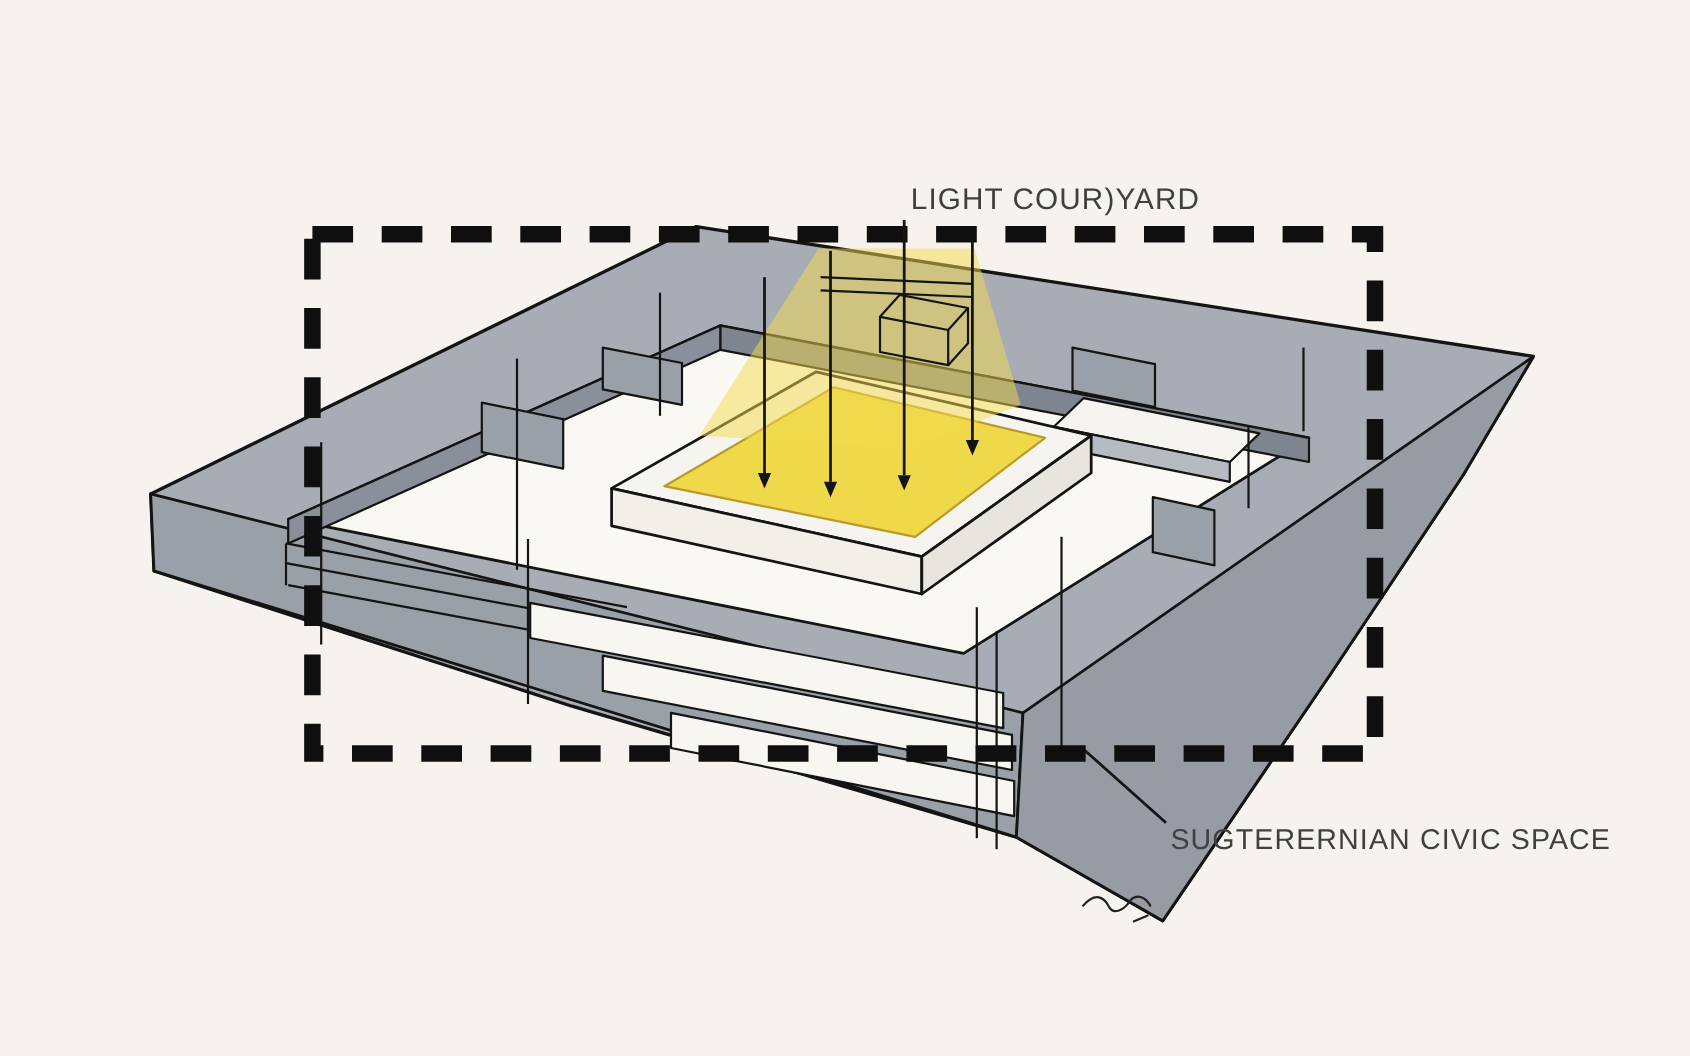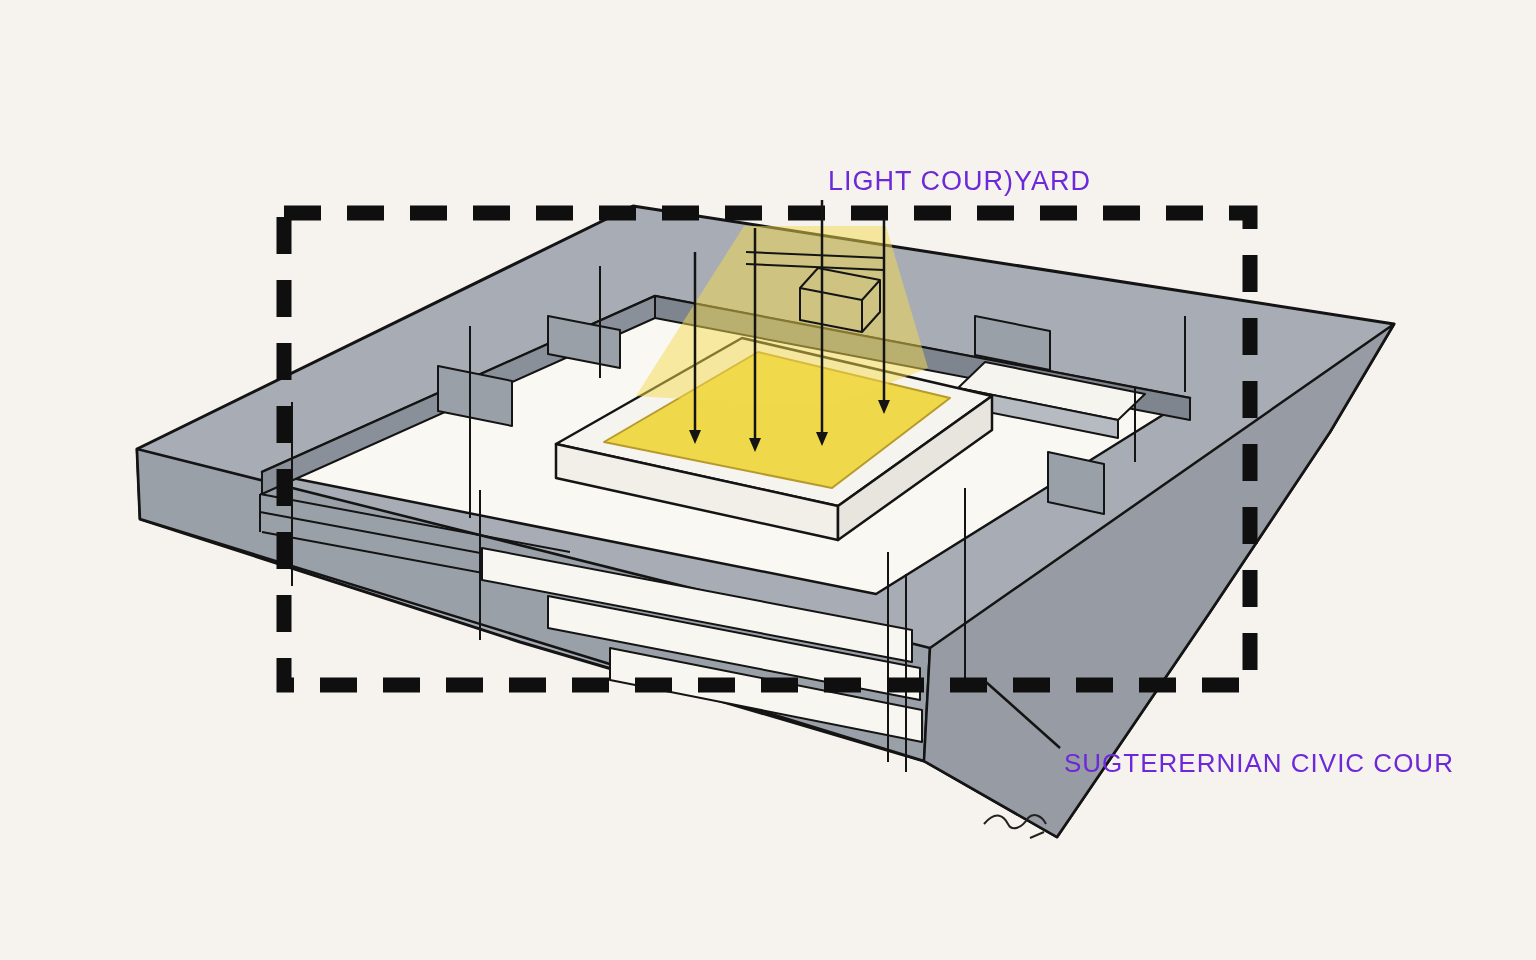--- a/index.html
+++ b/index.html
@@ -16,21 +16,21 @@
     background: #f6f3ee;
     overflow: hidden;
   }
   .canvas svg {
     position: absolute;
     left: 0;
     top: 0;
   }
   .diagram-label {
     position: absolute;
-    color: #6d28d9;
+    color: #404040;
     font-weight: 500;
     letter-spacing: 1px;
     white-space: nowrap;
     user-select: none;
   }
   .label-top {
     left: 828px;
     top: 166px;
     font-size: 27px;
   }
@@ -120,14 +120,14 @@
       <polygon points="878,400 890,400 884,414" stroke="none"></polygon>
     </g>
 
     <path d="M986,682 L1060,748" fill="none" stroke="#141414" stroke-width="2.5"></path>
 
     <path fill="none" stroke="#222222" stroke-width="2" d="M984,824 C996,810 1004,816 1008,824 C1012,832 1022,828 1028,818 C1034,812 1042,816 1046,824 M1030,838 L1044,832"></path>
   </svg>
 
   <div class="diagram-label label-top">LIGHT COUR)YARD</div>
 
-  <div class="diagram-label label-bottom">SUGTERERNIAN CIVIC COUR</div>
+  <div class="diagram-label label-bottom">SUGTERERNIAN CIVIC SPACE</div>
 </div>
 
 </body></html>

